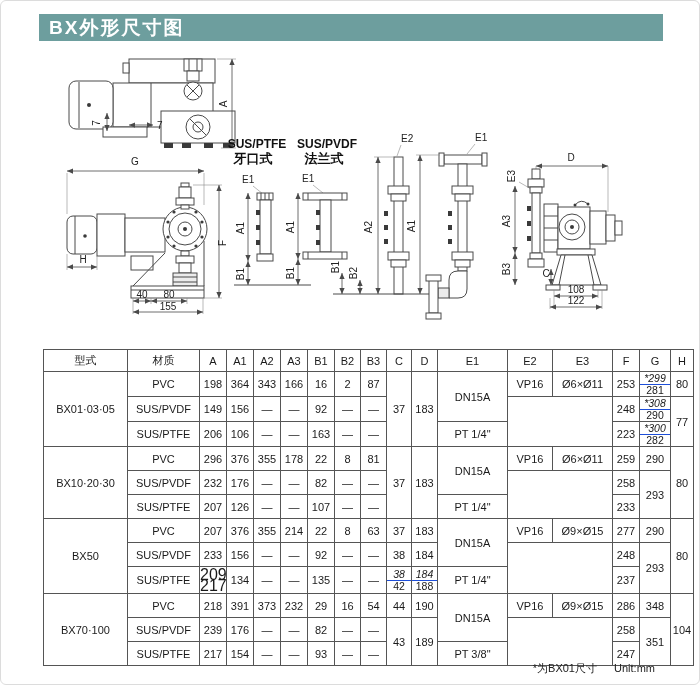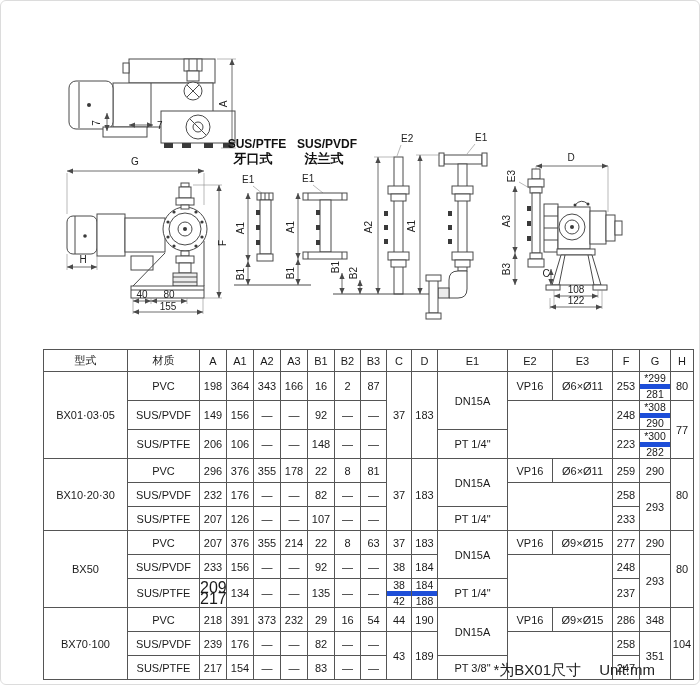--- a/index.html
+++ b/index.html
@@ -21,33 +21,34 @@
   svg text.ttl{font:bold 12px "Liberation Sans",sans-serif;fill:#111;}
   svg text.sub{font:bold 13px "Liberation Sans",sans-serif;fill:#111;}
   .spec{position:absolute;left:42px;top:348px;}
   table.dims{border-collapse:collapse;table-layout:fixed;width:618px;
              font-size:11px;color:#1a1a1a;}
   table.dims th,table.dims td{border:1px solid #555;text-align:center;
              vertical-align:middle;padding:0;height:23px;overflow:hidden;
              font-weight:normal;white-space:nowrap;}
   table.dims th{height:21px;}
   td.gstack{padding:0;font-size:10.5px;}
-  .gs-t{height:12px;line-height:12px;border-bottom:5px solid #1d4ed8;}
+  .gs-t{height:12px;line-height:12px;border-bottom:1px solid #1d4ed8;font-style:italic;}
   .gs-b{height:11px;line-height:11px;}
   .na{line-height:11px;font-size:16px;}
   tr.tall td{height:26px;}
-  .footnote{position:absolute;right:44px;top:660px;font-size:15px;color:#222;}
+  .footnote{position:absolute;right:44px;top:660px;font-size:11px;color:#222;}
   .footnote span{margin-left:14px;}
   .footnote span:first-child{margin-left:0;}
 </style>
 </head>
 <body>
 
 <div class="page">
 
+  <div class="titlebar" style="background: rgb(109, 158, 158);">BX外形尺寸图</div>
 
   <svg class="draw" width="700" height="300" viewBox="0 45 700 300">
     <defs>
       <marker id="ar" markerWidth="8" markerHeight="7" refX="8" refY="3.5" orient="auto-start-reverse">
         <path d="M0,0 L8,3.5 L0,7 z" fill="#4a4a4a"></path>
       </marker>
     </defs>
 
     <g>
       <rect class="fw" x="128" y="58" width="86" height="24"></rect>
@@ -354,21 +355,21 @@
           <div class="gs-b">290</div>
         </td>
         <td rowspan="2">77</td>
       </tr>
       <tr>
         <td>SUS/PTFE</td>
         <td>206</td>
         <td>106</td>
         <td>—</td>
         <td>—</td>
-        <td>148</td>
+        <td>163</td>
         <td>—</td>
         <td>—</td>
         <td>PT 1/4"</td>
         <td>223</td>
         <td class="gstack">
           <div class="gs-t">*300</div>
           <div class="gs-b">282</div>
         </td>
       </tr>
 
@@ -508,21 +509,21 @@
         <td colspan="2" rowspan="2"></td>
         <td>258</td>
         <td rowspan="2">351</td>
       </tr>
       <tr>
         <td>SUS/PTFE</td>
         <td>217</td>
         <td>154</td>
         <td>—</td>
         <td>—</td>
-        <td>83</td>
+        <td>93</td>
         <td>—</td>
         <td>—</td>
         <td>PT 3/8"</td>
         <td>247</td>
       </tr>
     </tbody>
       </table>
   </div>
 
   <div class="footnote">

